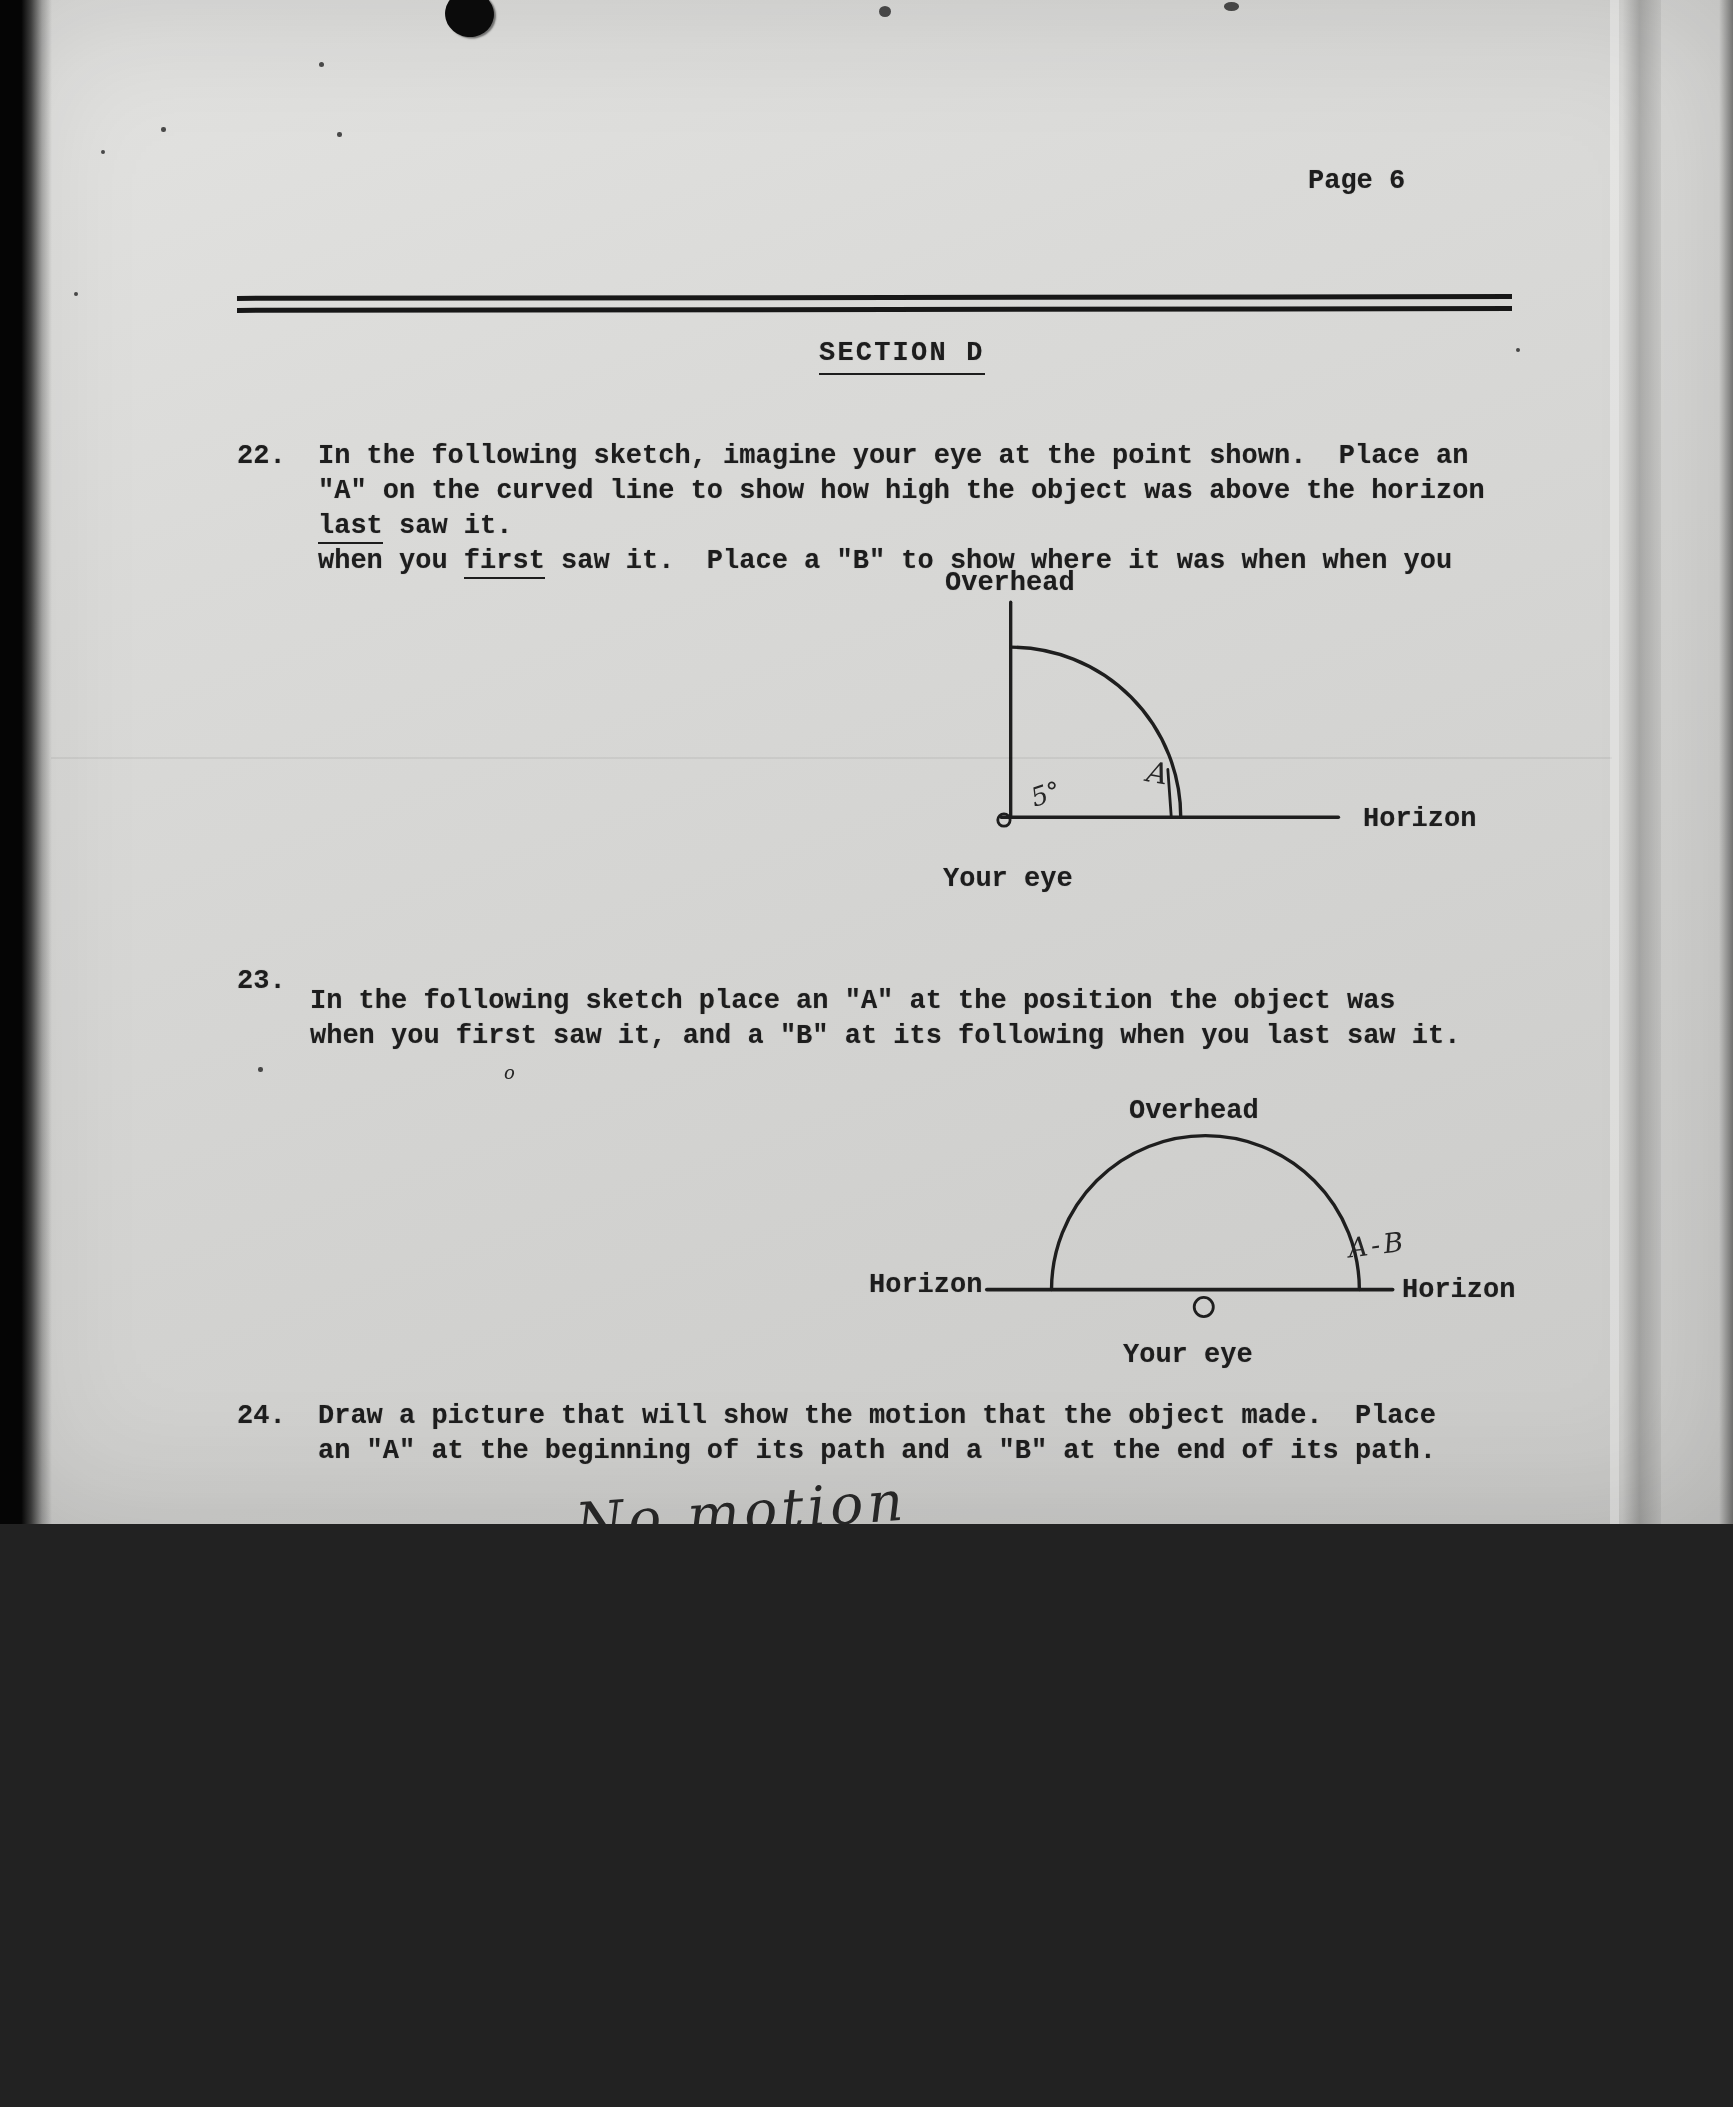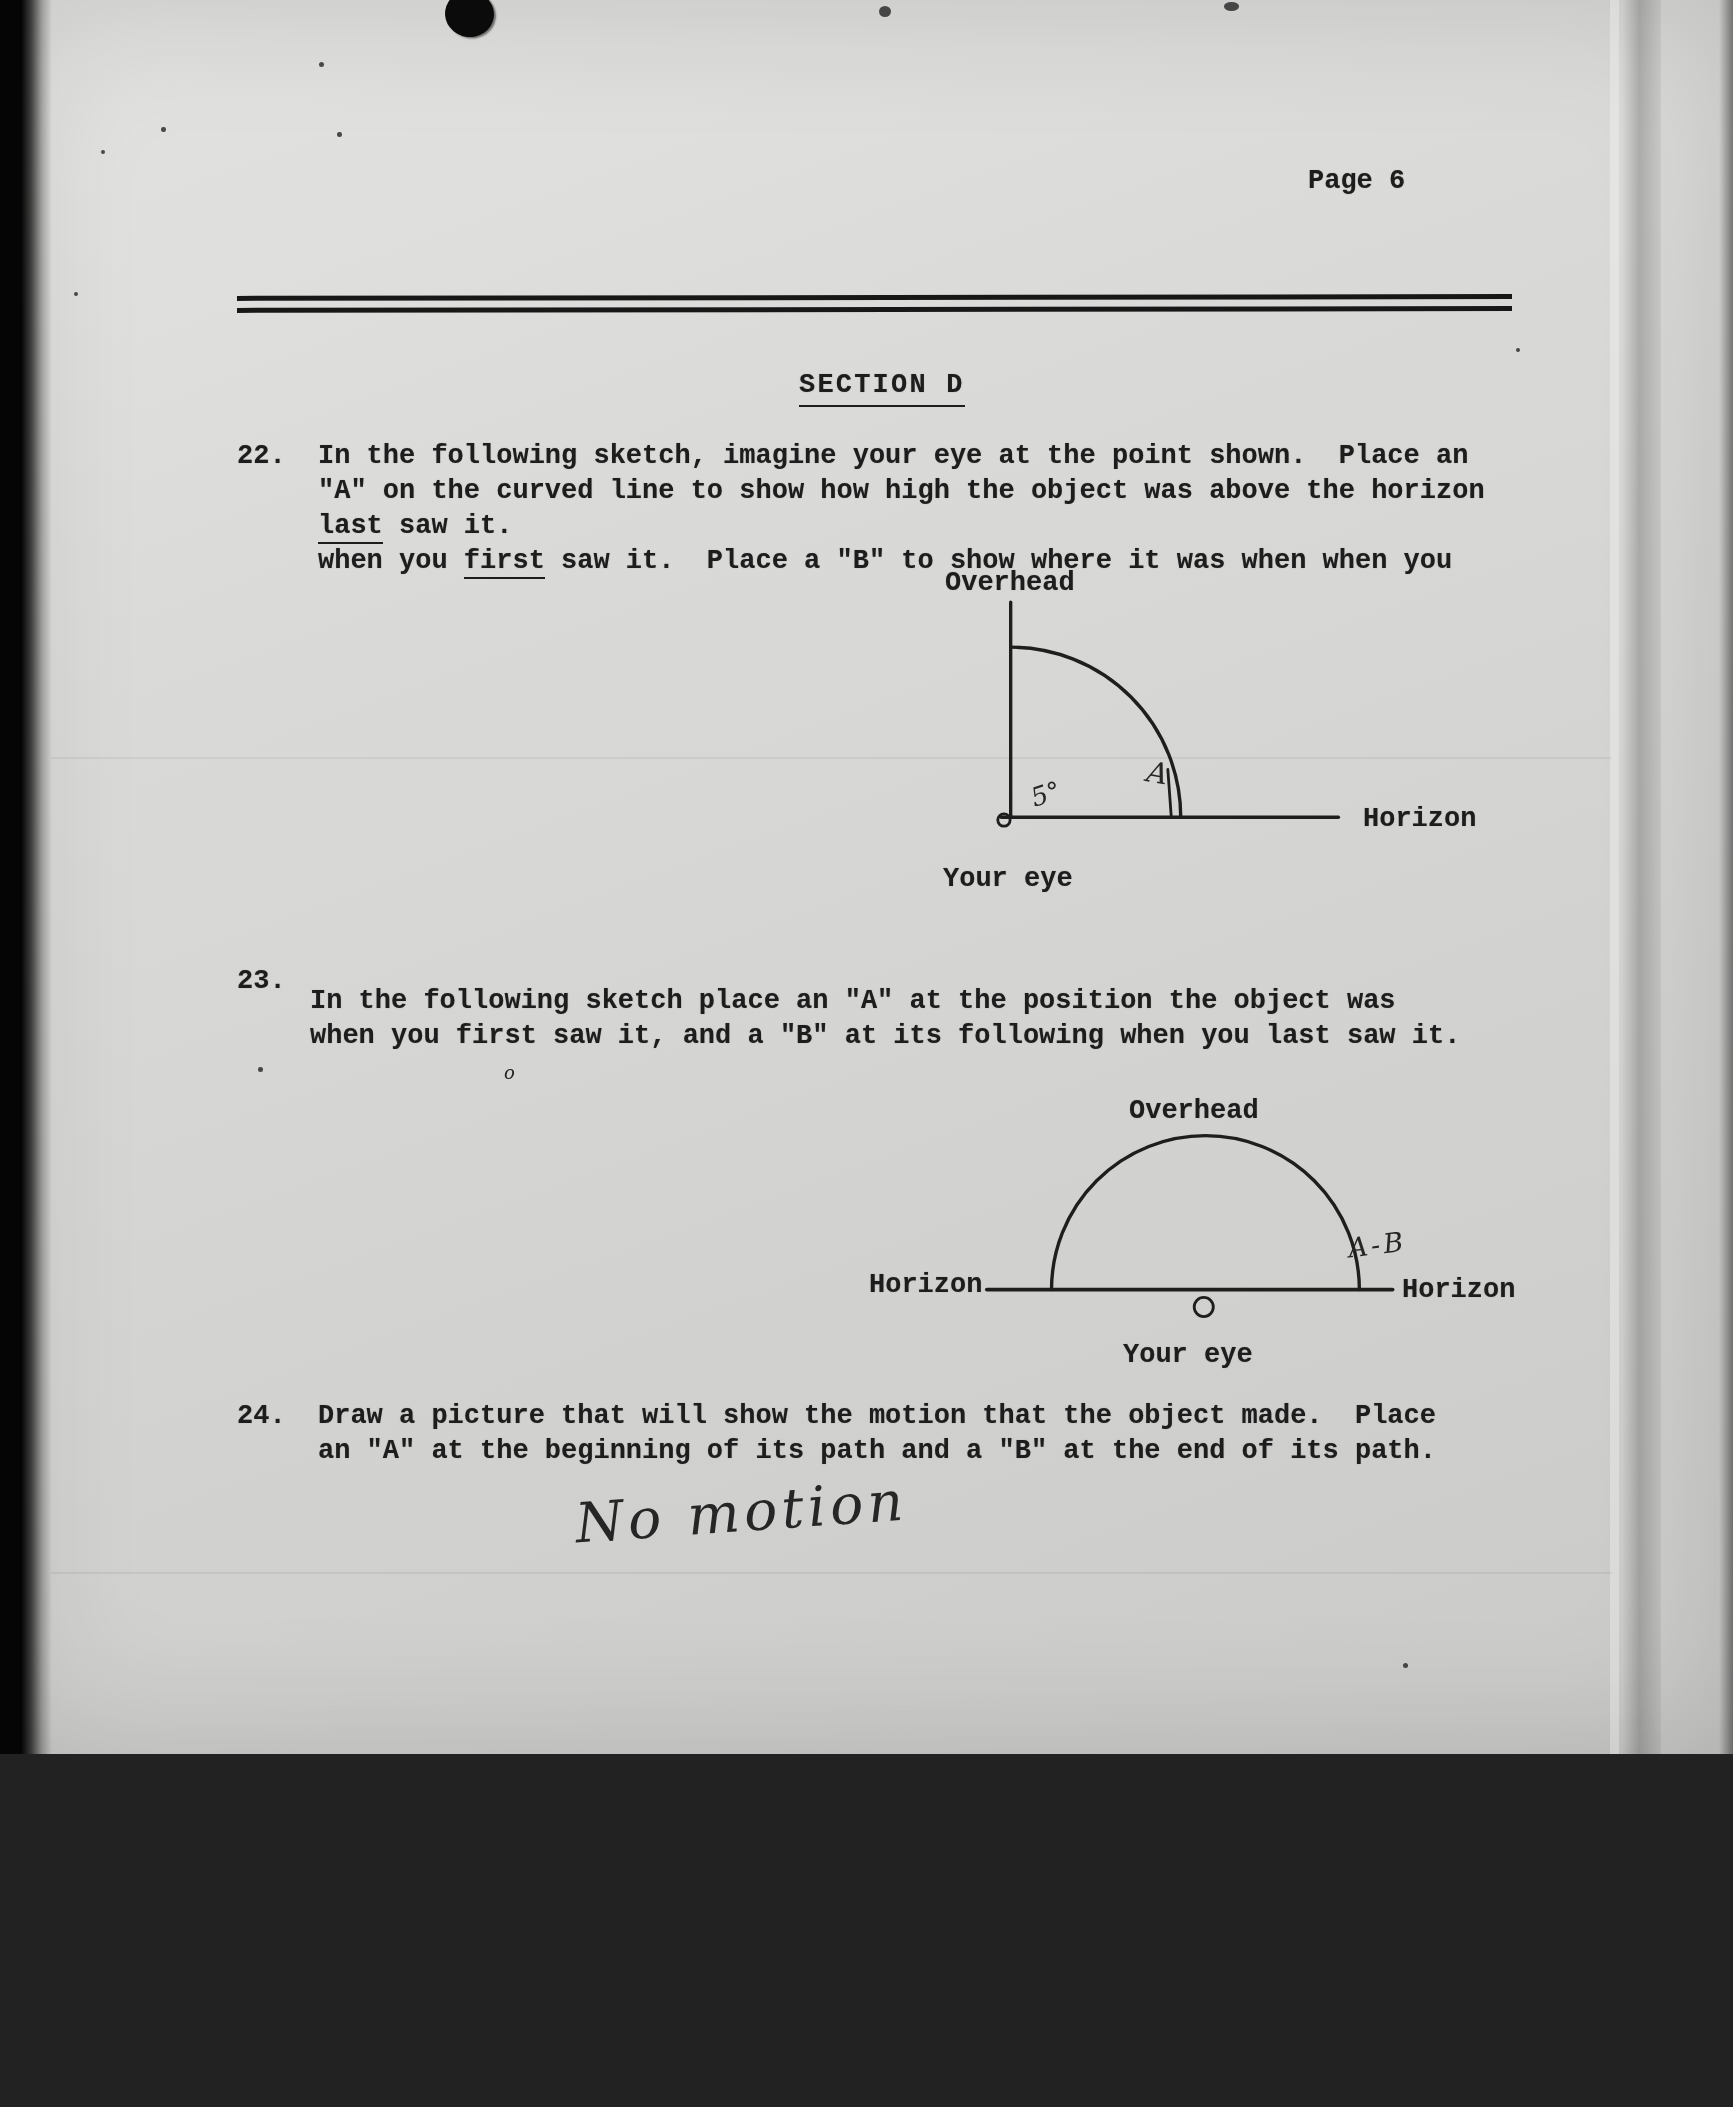--- a/index.html
+++ b/index.html
@@ -1,18 +1,18 @@
 <!DOCTYPE html>
 <html style="font-size:9px"><head>
 <meta charset="utf-8">
 <style>
   html,body{margin:0;padding:0;background:#222;}
   .scan{
     position:relative;
-    width:1734px;height:1754px;
+    width:1734px;height:1524px;
     background:linear-gradient(160deg,#e3e3e1 0%,#dadad8 30%,#d2d2d0 65%,#cacac8 100%);
     overflow:hidden;
     font-family:"Liberation Mono","DejaVu Sans Mono",monospace;
     box-shadow:inset 0 0 146px rgba(0,0,0,0.14);
   }
   .abs{position:absolute;}
   .typed{
     font:700 27px/35px "Liberation Mono","DejaVu Sans Mono",monospace;
     color:#1d1d1d;
     white-space:pre;
@@ -69,21 +69,21 @@
 </style>
 </head>
 <body>
 
 <div class="scan">
 
   <div class="abs typed" style="left:1308px;top:164px;">Page 6</div>
 
   <div class="abs section-rule" style="left:237px;top:295px;width:1275px;"></div>
 
-  <div class="abs typed section-title" style="left:799px;top:336px;margin-top:32px;">SECTION D</div>
+  <div class="abs typed section-title" style="left:819px;top:336px;">SECTION D</div>
 
   <div class="abs typed" style="left:237px;top:439px;">22.</div>
   <div class="abs" style="left:318px;top:439px;">
     <div class="typed">In the following sketch, imagine your eye at the point shown.  Place an</div>
     <div class="typed">"A" on the curved line to show how high the object was above the horizon</div>
     <div class="typed"><span class="uline">last</span><span> saw it.</span></div>
     <div class="typed"><span>when you </span><span class="uline">first</span><span> saw it.  Place a "B" to show where it was when when you</span></div>
   </div>
 
   <svg class="abs" style="left:954px;top:573px;" width="449" height="292" viewBox="0 0 800 520">

